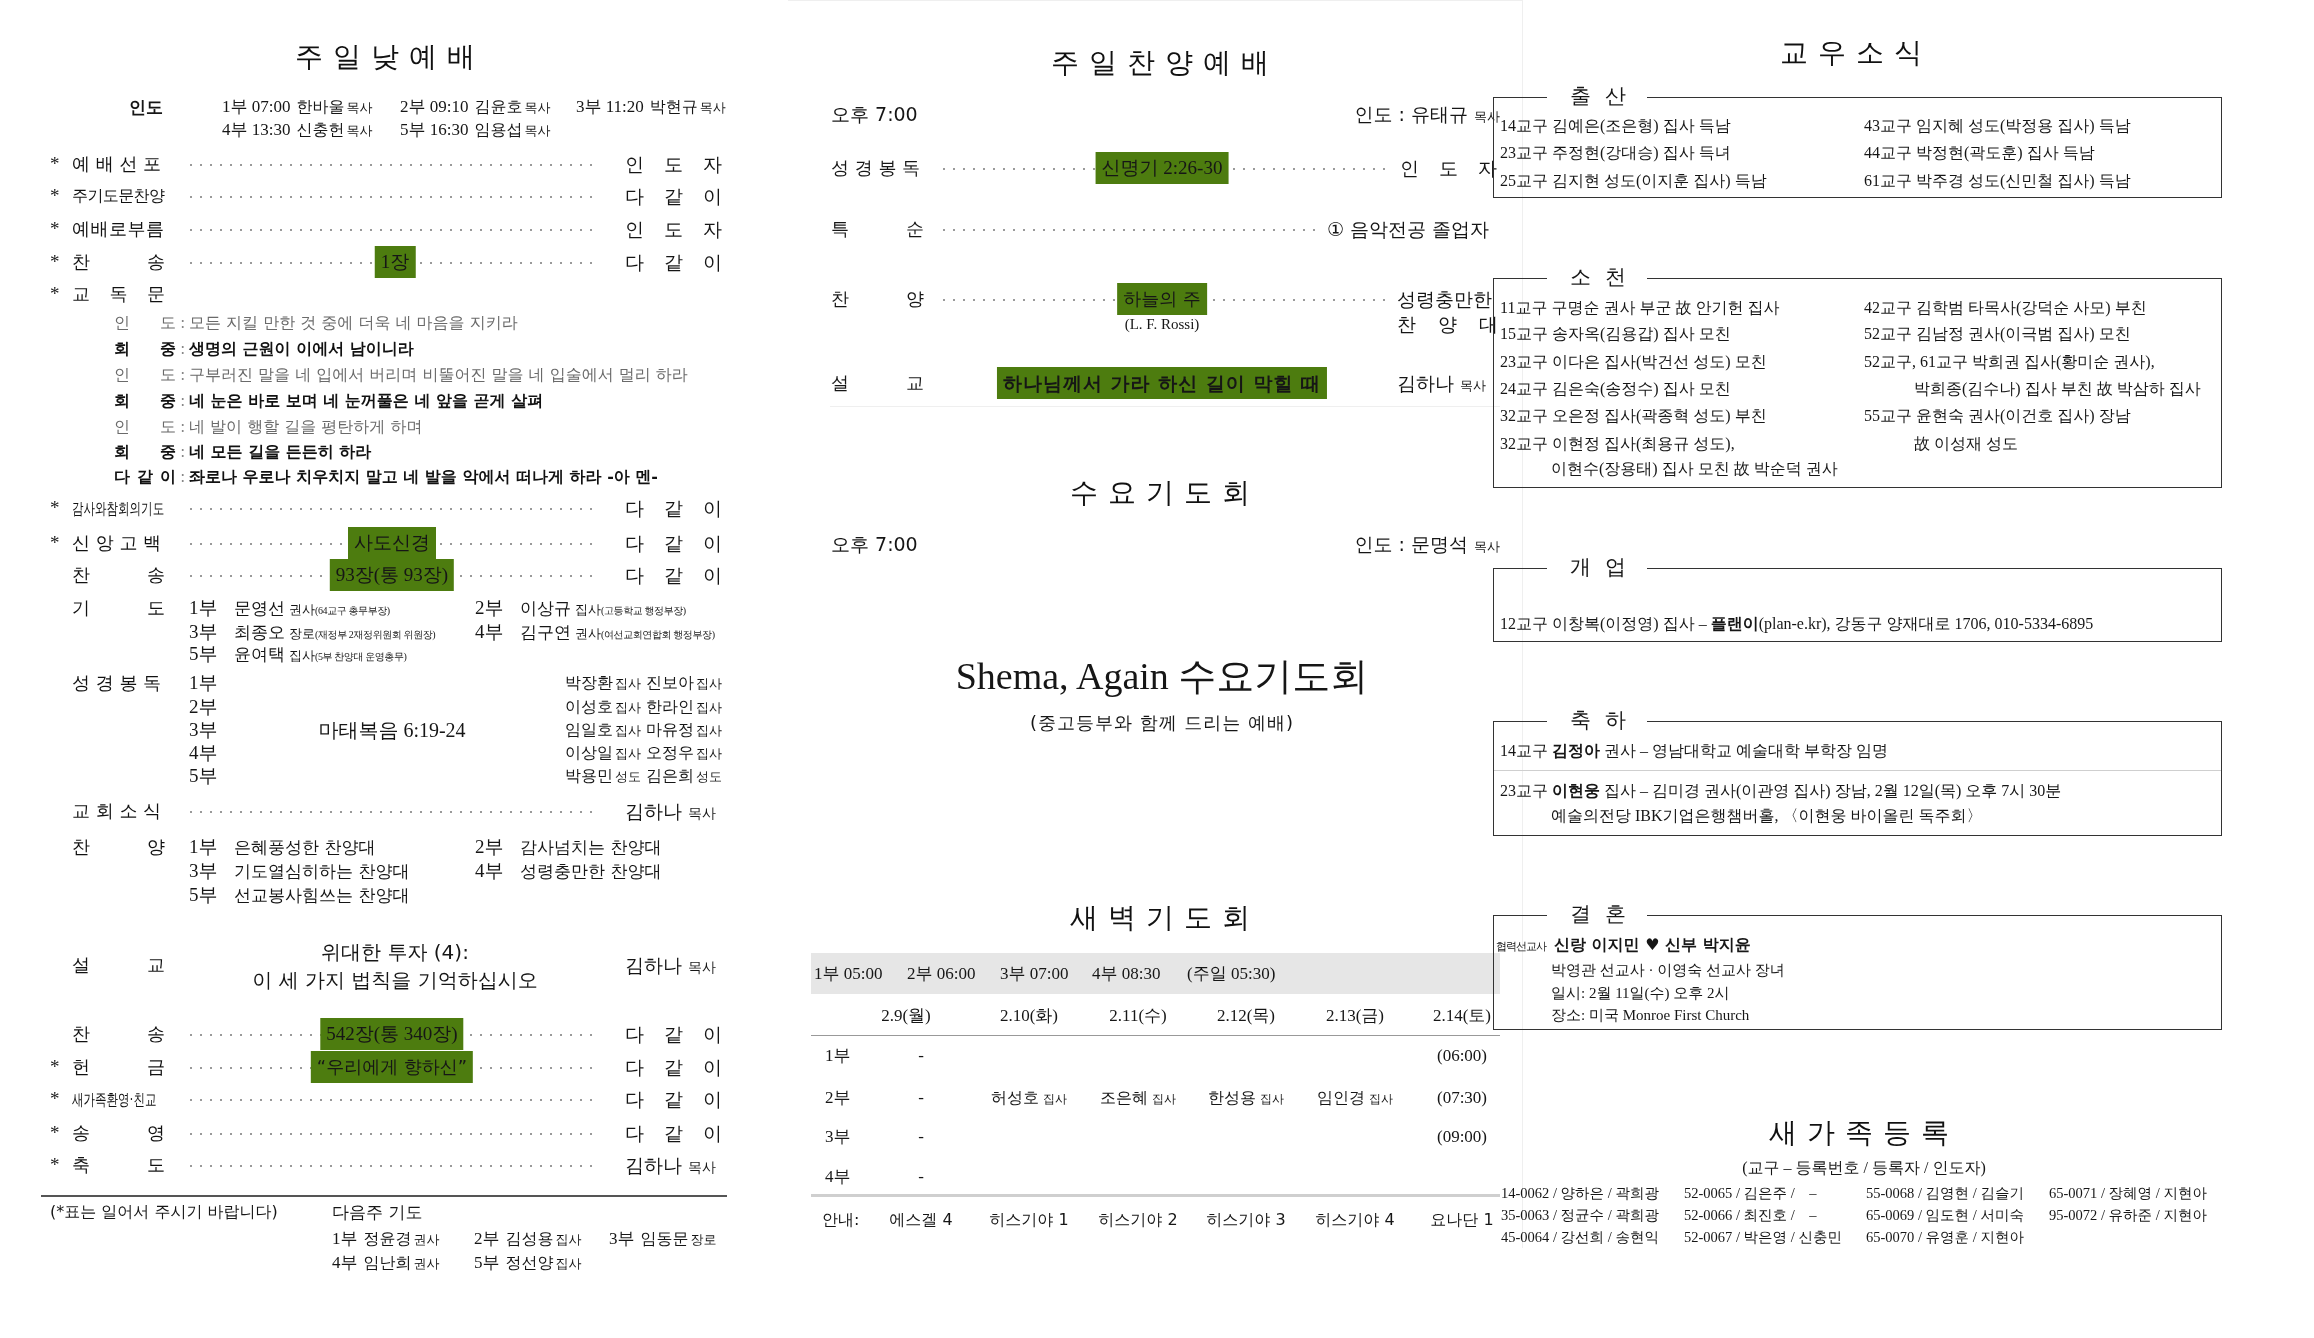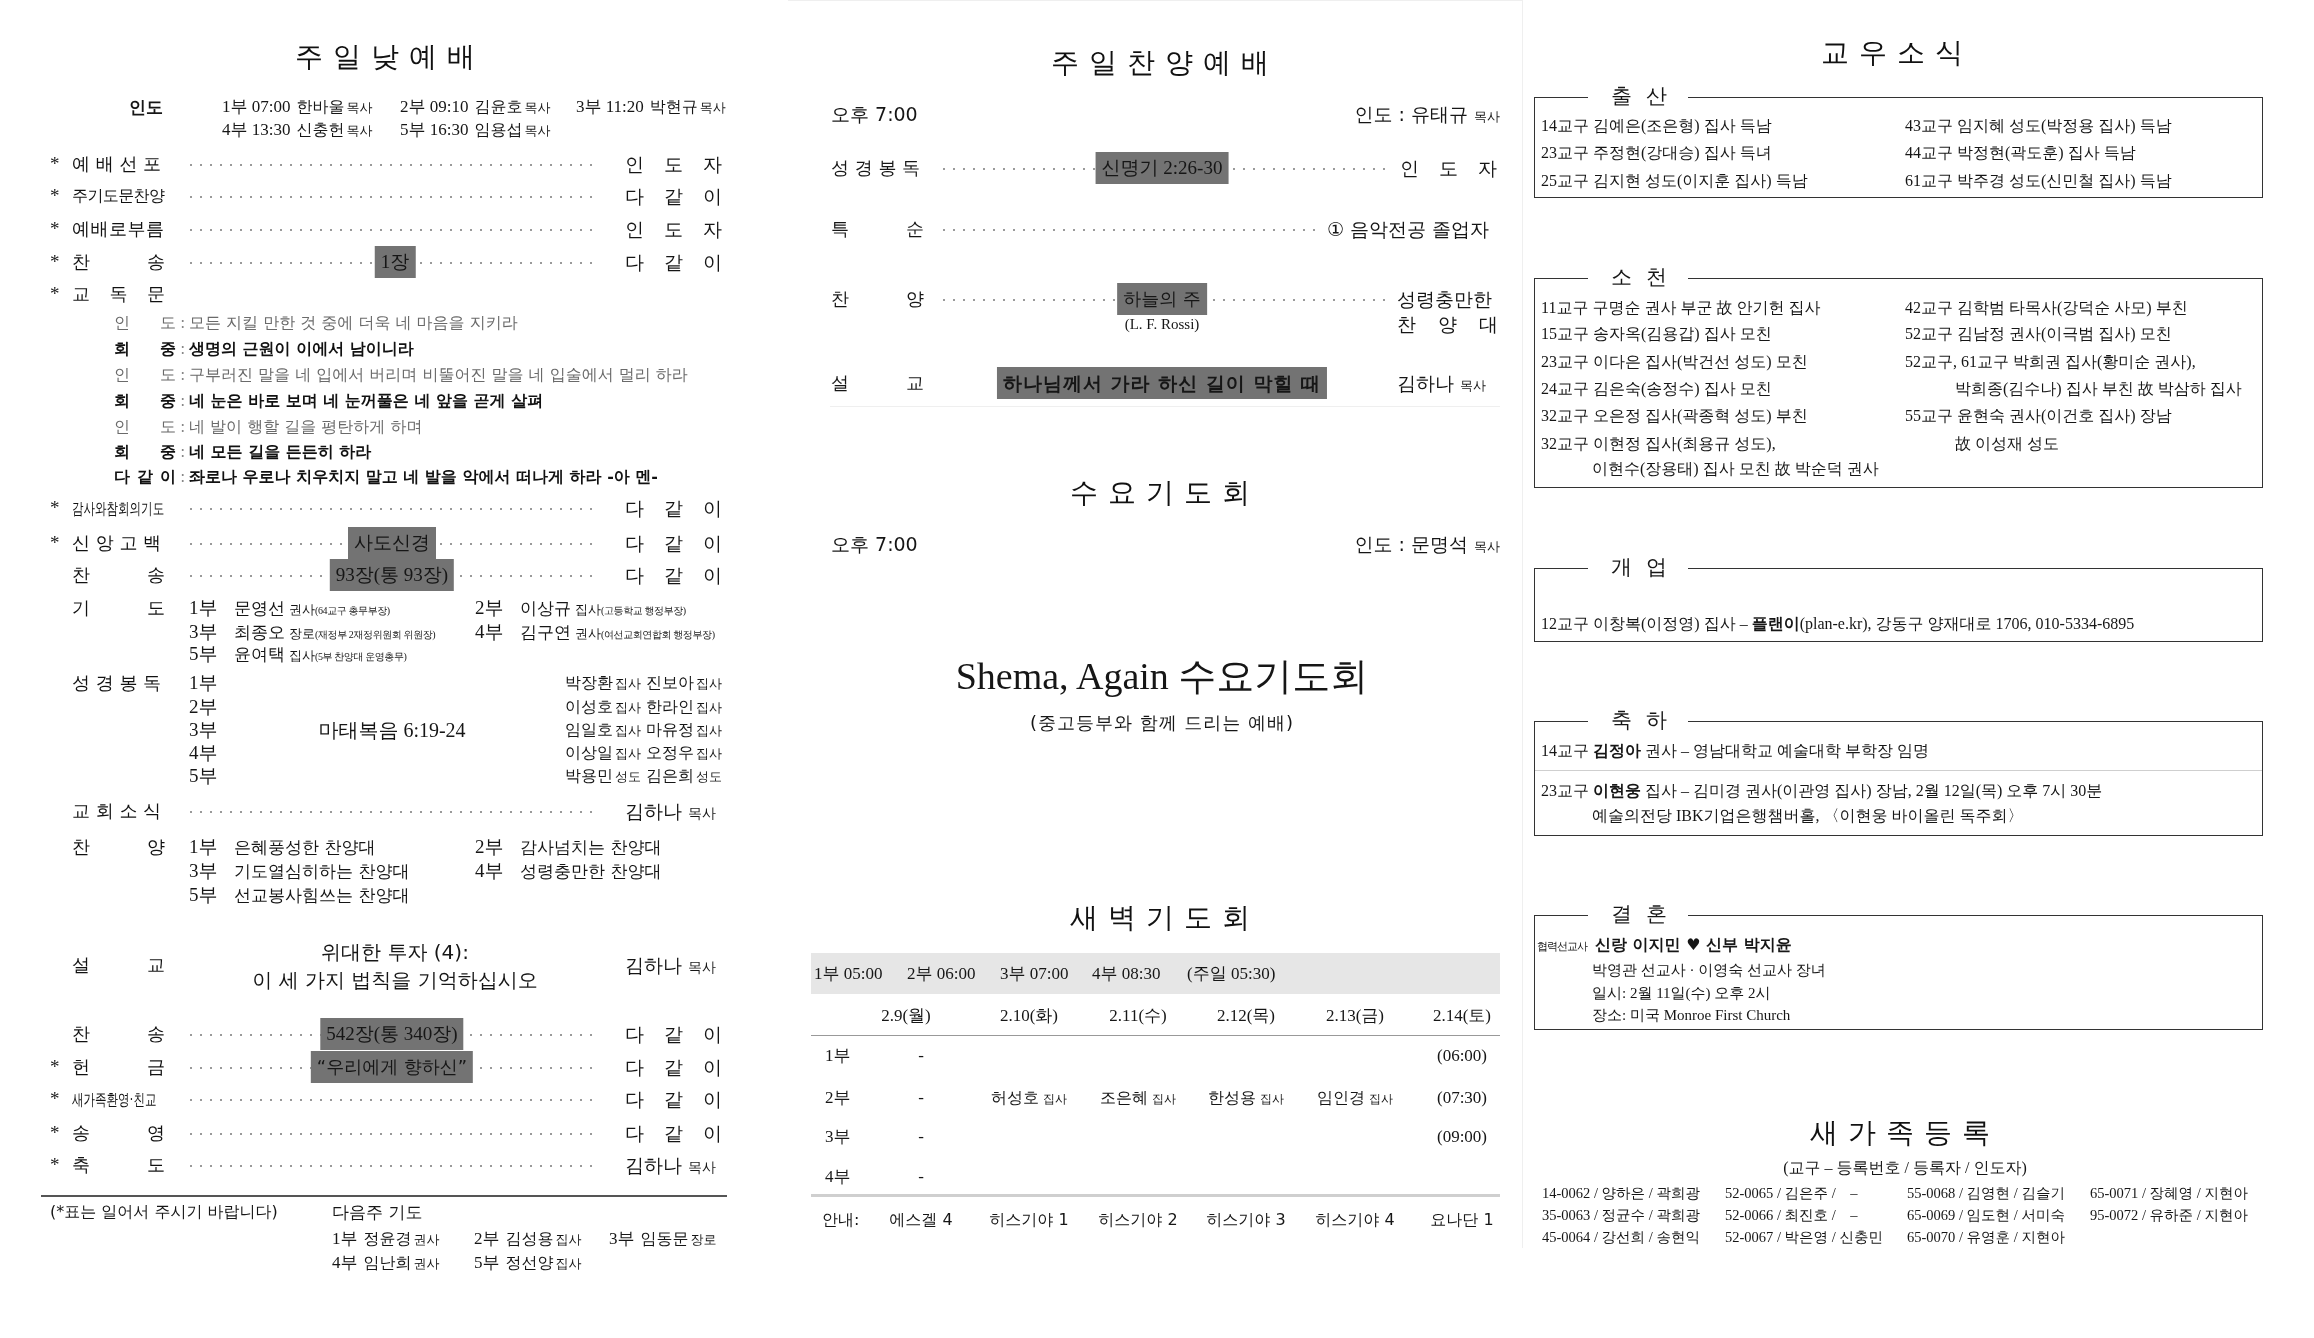--- a/index.html
+++ b/index.html
@@ -1,33 +1,33 @@
 <!DOCTYPE html>
 <html><head>
 <meta charset="utf-8">
 <style>
 *{box-sizing:border-box;margin:0;padding:0}
 body{width:2314px;height:1338px;position:relative;background:#fff;color:#161616;font-family:"Liberation Serif",serif;overflow:hidden}
 .col{position:absolute;top:0}
 #left{left:0;width:780px;height:1338px}
 #mid{left:788px;width:735px;height:1248px;border-top:1px solid #efefef;border-right:1px solid #efefef}
-#right{left:1520px;width:754px;height:1202px}
+#right{left:1479px;width:754px;height:1202px}
 .a{position:absolute;white-space:nowrap}
 .ttl{position:absolute;transform:translateX(-50%);font-family:"DejaVu Sans",sans-serif;font-size:28px;letter-spacing:10px;line-height:36px;white-space:nowrap;color:#111}
 .sm{font-size:13px}
 .sans{font-family:"DejaVu Sans",sans-serif}
 
 .row{position:absolute;left:0;width:100%;height:32px;line-height:32px;font-size:20px;white-space:nowrap}
 .star{position:absolute;left:50px;font-size:19px;color:#222}
 .lbl{position:absolute;left:72px;font-family:Liberation Serif, serif;font-size:18px;color:#111}
 .sp2{letter-spacing:57px}.sp3{letter-spacing:19.5px}.sp4{letter-spacing:5.7px}.sp5{letter-spacing:0.5px}
 .sp6{font-size:16px;letter-spacing:-0.6px}
 .sq8{font-size:16px;display:inline-block;transform:scaleX(0.72);transform-origin:0 50%}
 .dots{position:absolute;top:15px;height:4px;background-image:radial-gradient(circle at 2px 2px,#9a9a9a 1px,transparent 1.4px);background-size:10px 4px;background-repeat:repeat-x}
-.ctr{position:absolute;transform:translateX(-50%);background:#737373;padding:0 6px;font-size:19px}
+.ctr{position:absolute;transform:translateX(-50%);background:#4d7c0f;padding:0 6px;font-size:19px}
 .rv{position:absolute;left:625px;font-family:"DejaVu Sans",sans-serif;font-size:19px;letter-spacing:20px}
 .rn{position:absolute;left:625px;font-family:"DejaVu Sans",sans-serif;font-size:19px}
 .rn .sm{margin-left:6px;font-size:14px}
 
 .svc{position:absolute;font-size:17px;line-height:24px;white-space:nowrap}
 .svc .pn{font-family:"DejaVu Sans",sans-serif;font-size:16px;margin-left:6px}
 .svc .sm{margin-left:2px}
 
 .rd{position:absolute;left:114px;height:26px;line-height:26px;font-family:"DejaVu Sans",sans-serif;font-size:16px;white-space:nowrap}
 .rd .spk{display:inline-block;width:62px}

